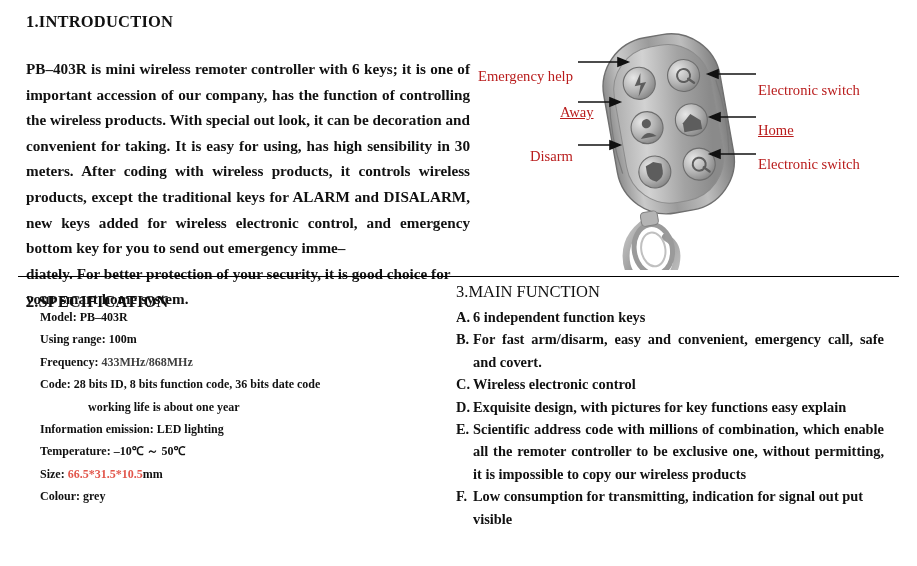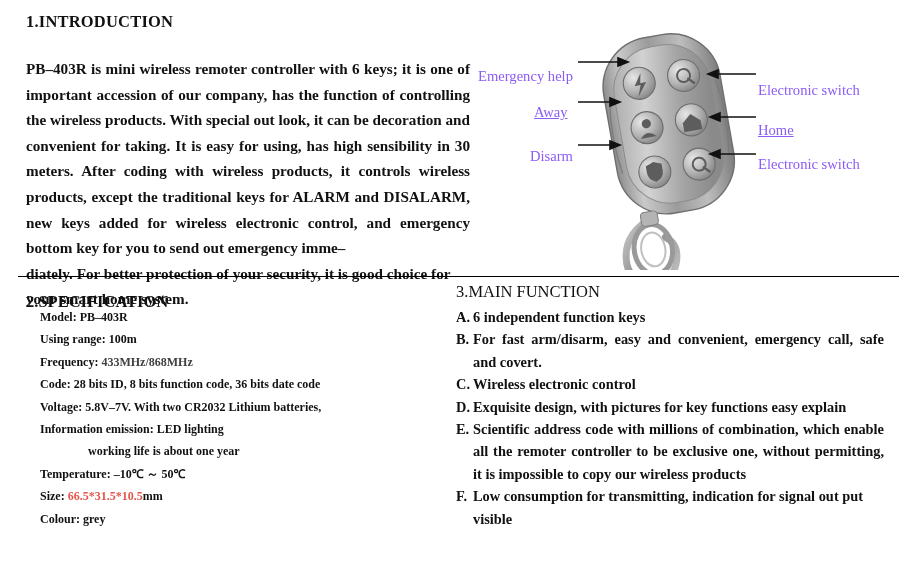--- a/index.html
+++ b/index.html
@@ -125,26 +125,26 @@
     position: absolute;
     left: 470px;
     top: 14px;
     width: 430px;
     height: 256px;
   }
   .fig-label {
     position: absolute;
     font-family: "Liberation Serif", serif;
     font-size: 14.6px;
-    color: #8b5cf6;
+    color: #b91c1c;
     white-space: nowrap;
     text-align: center;
   }
   .lbl-emergency { left: 8px; top: 54px; }
-  .lbl-away      { left: 64px; top: 90px; text-decoration: underline; }
+  .lbl-away      { left: 90px; top: 90px; text-decoration: underline; }
   .lbl-disarm    { left: 60px; top: 134px; }
   .lbl-eswitch1  { left: 288px; top: 68px; }
   .lbl-home      { left: 288px; top: 108px; text-decoration: underline; }
   .lbl-eswitch2  { left: 288px; top: 142px; }
 
   .fig-svg { position: absolute; left: 0; top: 0; }
 </style>
 </head>
 <body>
 
@@ -247,23 +247,22 @@
   </div>
 
   <div class="divider"></div>
 
   <div class="sec2-title">2.SPECIFICATION</div>
   <div class="spec-list" id="spec-list">
       <div class="row"><span>Model: PB–403R</span></div>
       <div class="row"><span>Using range: 100m</span></div>
       <div class="row"><span>Frequency: </span><span class="hl" style="color: #404040;">433MHz/868MHz</span></div>
       <div class="row"><span>Code: 28 bits ID, 8 bits function code, 36 bits date code</span></div>
-      <div class="row"><span>Voltage: 5.8V–7V. With two  CR2032  Lithium batteries,</span></div>
+      <div class="row indent"><span>working life is about one year</span></div>
       <div class="row"><span>Information emission: LED lighting</span></div>
-      <div class="row indent"><span>working life is about one year</span></div>
       <div class="row"><span>Temperature: –10℃ ～ 50℃</span></div>
       <div class="row"><span>Size: </span><span class="hl" style="color: rgb(226, 87, 76); margin-top: 23px;">66.5*31.5*10.5</span><span>mm</span></div>
       <div class="row"><span>Colour: grey</span></div>
     </div>
 
   <div class="sec3-title">3.MAIN FUNCTION</div>
   <div class="func-list" id="func-list">
       <div class="func-item">
         <span class="func-letter">A.</span>
         <span class="func-body">6 independent function keys</span>

